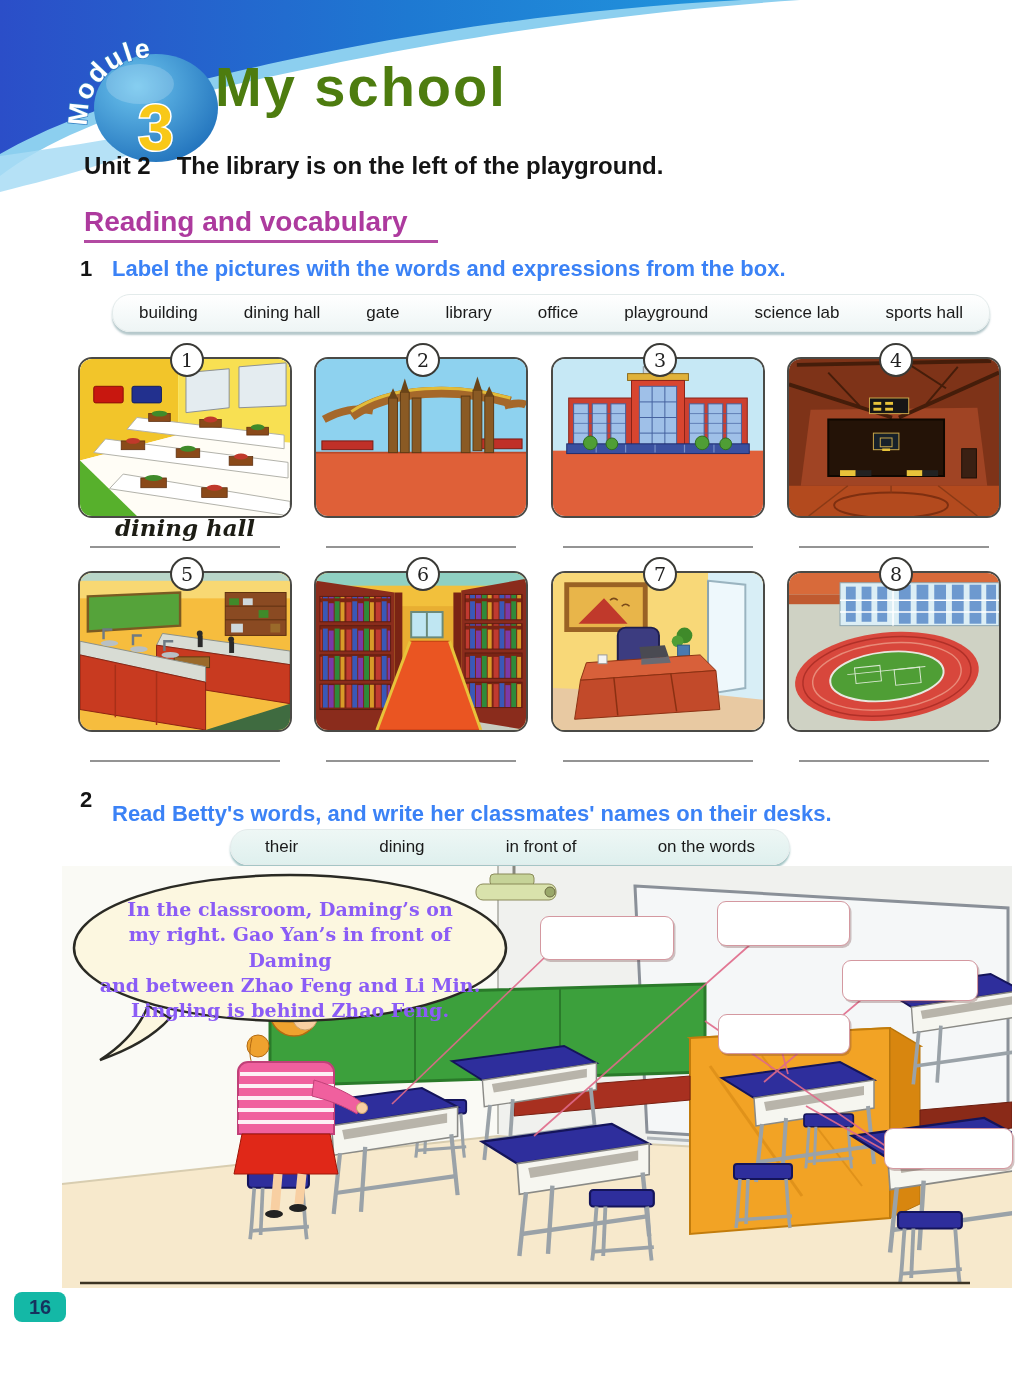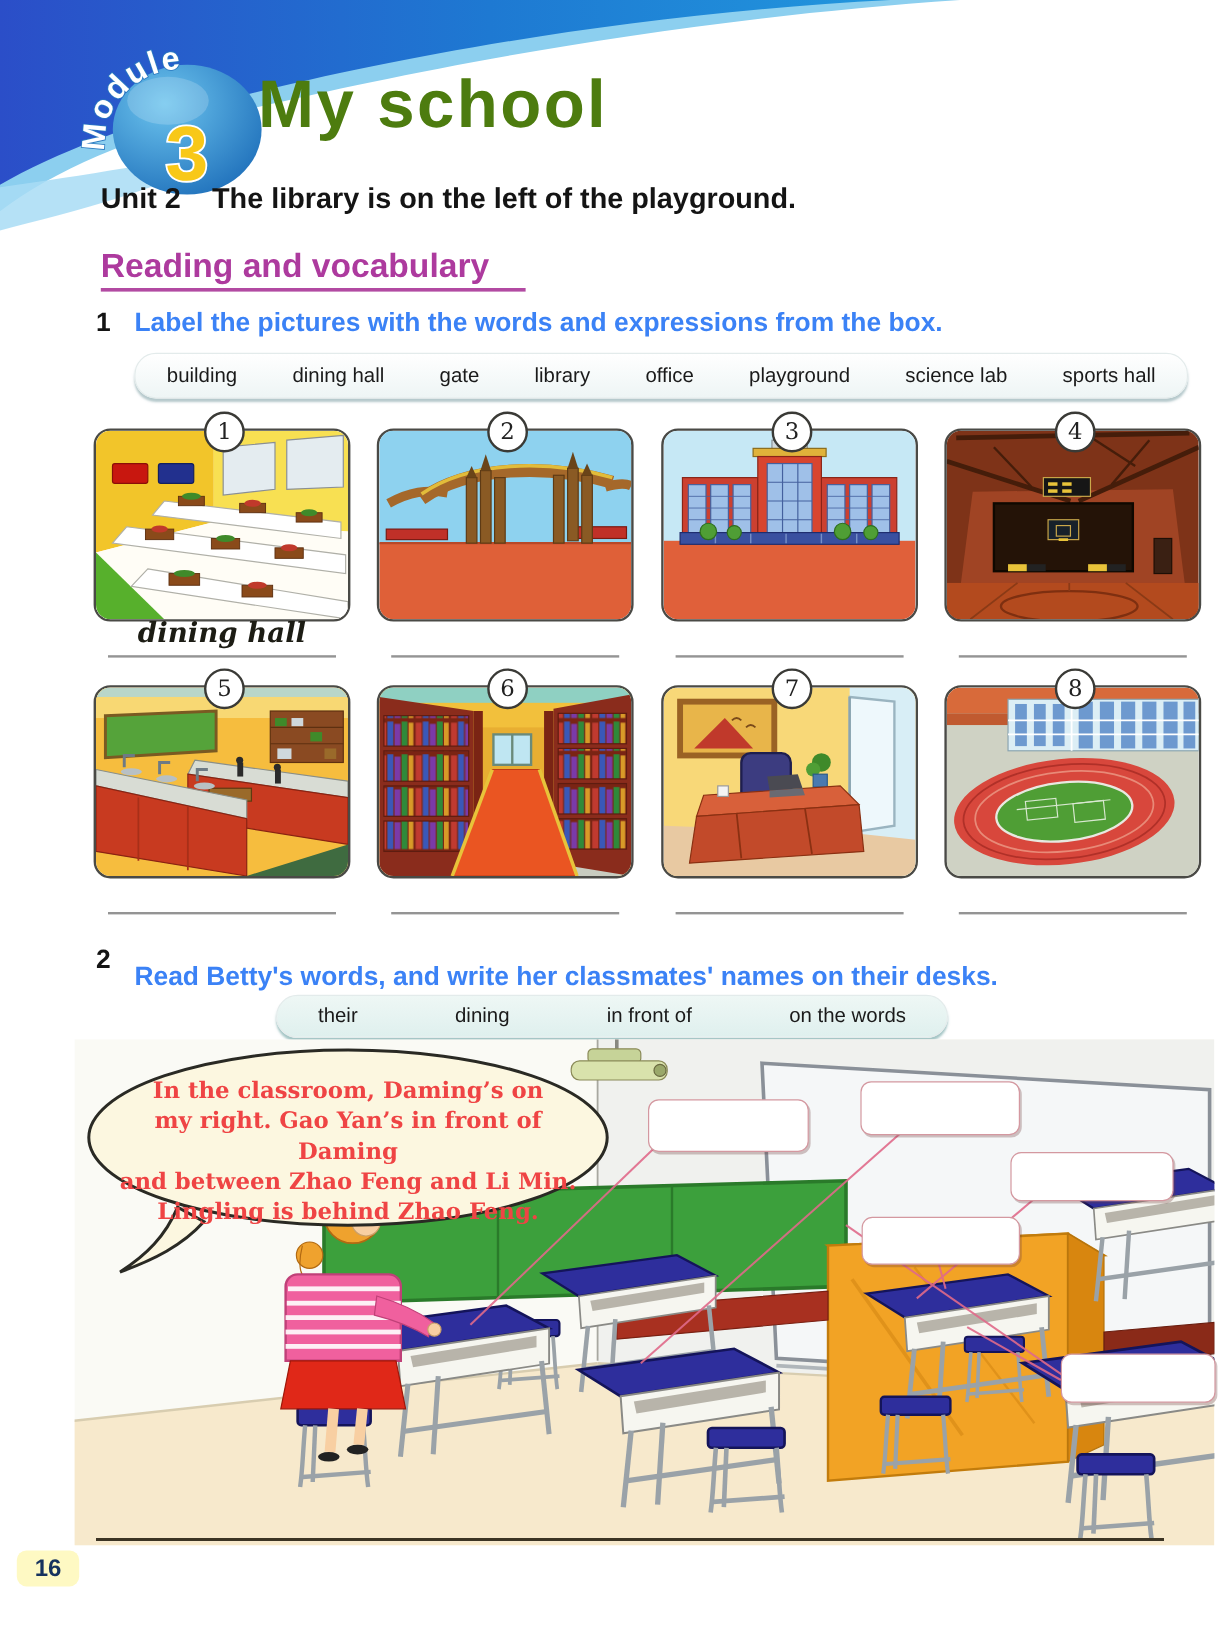--- a/index.html
+++ b/index.html
@@ -19,23 +19,23 @@
   .word-box span{white-space:nowrap;}
   #word-box-2{background:linear-gradient(#eef7f5,#dff0ee);box-shadow:0 3px 2px rgba(90,150,150,.55);}
   
   .pic-cell{width:214px;height:161px;border:2.5px solid #4a4a46;border-radius:14px;overflow:hidden;background:#fff;box-sizing:border-box;}
   .pic-badge{position:absolute;width:30px;height:30px;border-radius:50%;background:#fff;border:2px solid #3a3a36;
     display:flex;align-items:center;justify-content:center;font-family:"DejaVu Serif",serif;font-size:19px;color:#222;z-index:5;}
   .ans-line{border-top:2px solid #949494;height:0;}
   .pic-label{font-family:"DejaVu Serif",serif;font-style:italic;font-weight:600;font-size:23px;color:#1c1c14;text-align:center;}
   .scene{width:100%;height:100%;display:block;}
   
-  .bubble-text{font-family:"DejaVu Serif",serif;font-size:19px;font-weight:700;line-height:1.33;color:#ef4444;text-align:center;white-space:pre-line;}
+  .bubble-text{font-family:"DejaVu Serif",serif;font-size:19px;font-weight:700;line-height:1.33;color:#8b5cf6;text-align:center;white-space:pre-line;}
   .name-box{background:#fff;border:1.5px solid #d498a0;border-radius:9px;box-shadow:1.5px 2px 0 rgba(110,60,60,.3);}
-  .page-num{left:14px;top:1292px;width:52px;height:30px;background:#fef9c3;border-radius:8px;
+  .page-num{left:14px;top:1292px;width:52px;height:30px;background:#14b8a6;border-radius:8px;
     display:flex;align-items:center;justify-content:center;font-size:20px;font-weight:bold;color:#16325e;text-align:right;}
 </style>
 </head>
 <body>
 
 <svg class="abs" style="left:0;top:0;" width="1024" height="205" viewBox="0 0 1024 205">
   <defs>
     <linearGradient id="wgrad" x1="0" y1="0" x2="1" y2="0">
       <stop offset="0" stop-color="#2b4ec8"></stop>
         <stop offset="0.55" stop-color="#1e79d2"></stop>

